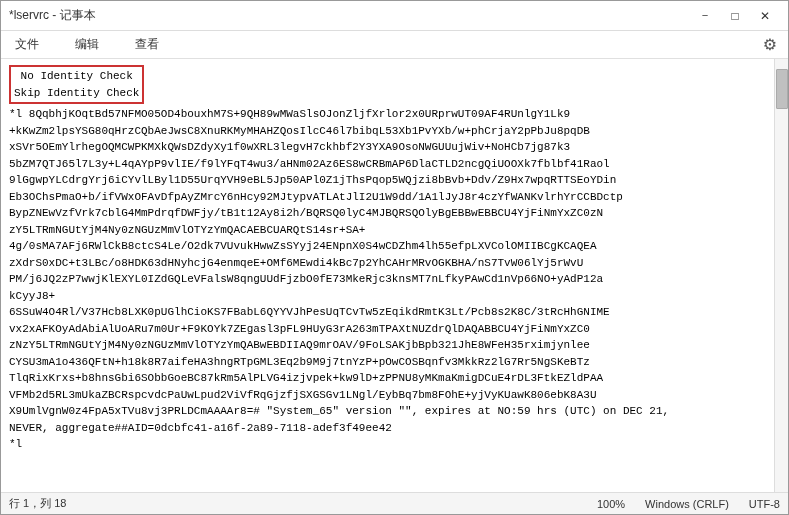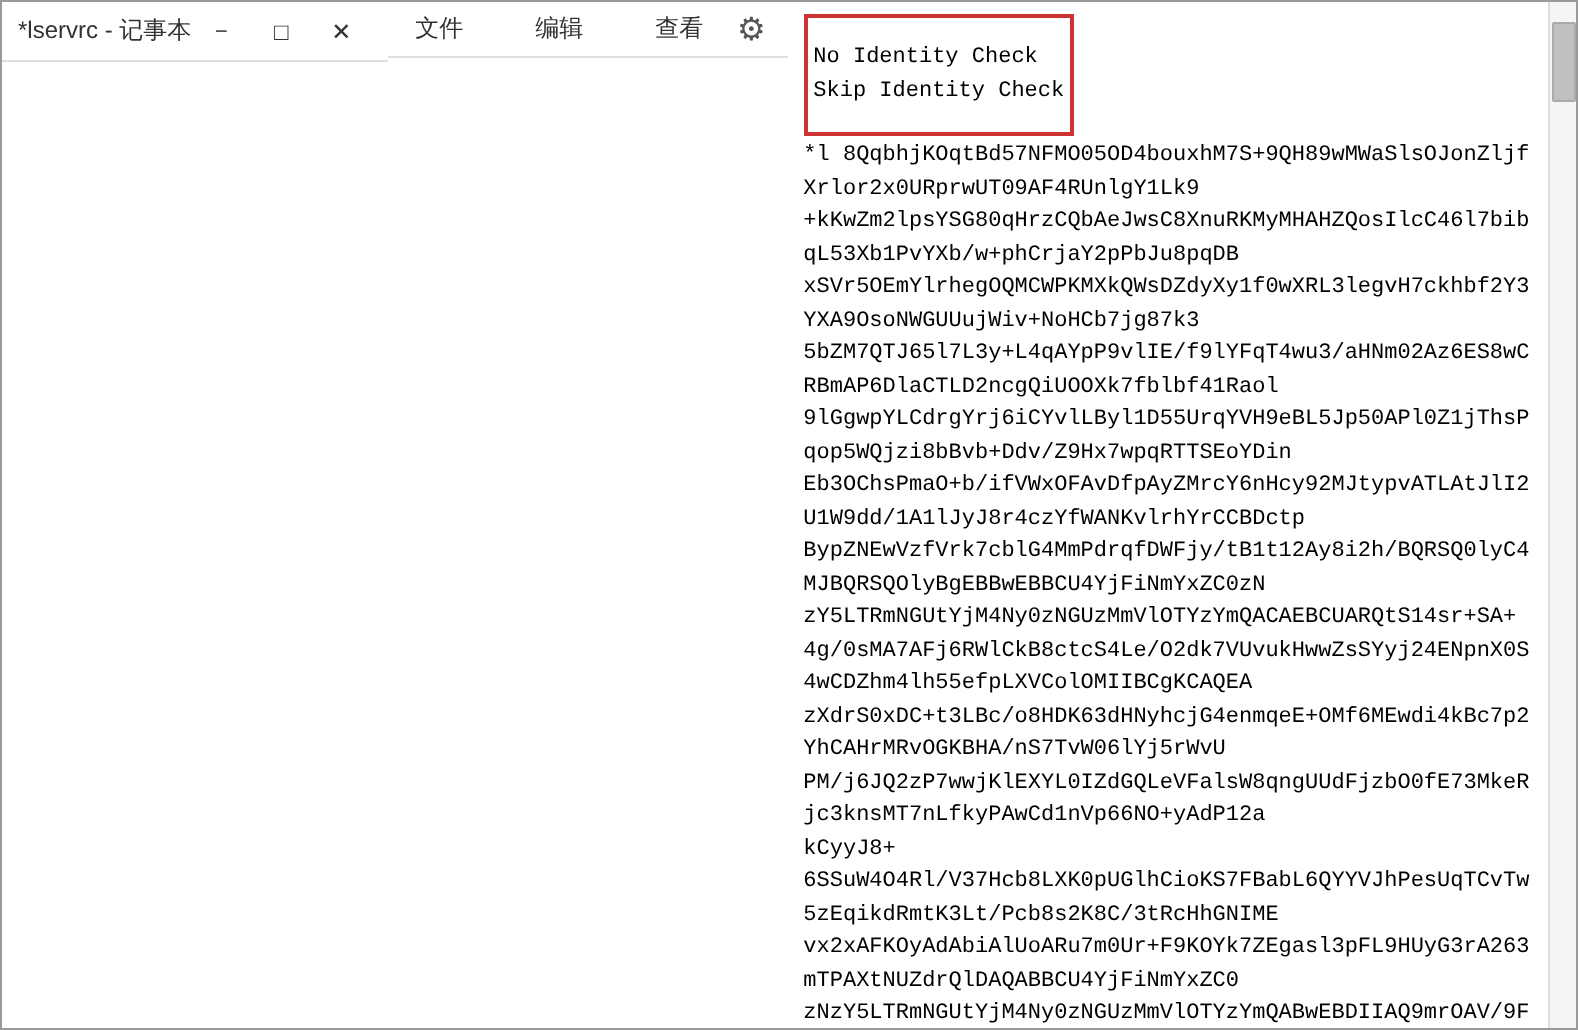--- a/index.html
+++ b/index.html
@@ -8,21 +8,21 @@
       height: 515px;
       background: #f0f0f0;
       font-family: 'Segoe UI', sans-serif;
       overflow: hidden;
     }
     .window {
       width: 789px;
       height: 515px;
       background: #ffffff;
       display: flex;
-      flex-direction: row;
+      flex-direction: column;
       border: 1px solid #999;
     }
     .title-bar {
       background: #ffffff;
       height: 30px;
       display: flex;
       align-items: center;
       padding: 0 8px;
       border-bottom: 1px solid #ddd;
       justify-content: space-between;
@@ -150,21 +150,21 @@
   <div class="menu-bar">
     <div class="menu-items">
       <div class="menu-item">文件</div>
       <div class="menu-item">编辑</div>
       <div class="menu-item">查看</div>
     </div>
     <div class="gear-icon">⚙</div>
   </div>
 
   <div class="content-area">
-    <div class="text-content"><span style="display:inline-block; border: 2px solid #cc3333; padding: 12px 3px; line-height: 1.5; margin-bottom:2px;">No Identity Check
+    <div class="text-content"><span style="display:inline-block; border: 2px solid #cc3333; padding: 1px 3px; line-height: 1.5; margin-bottom:2px;text-align:center;">No Identity Check
 Skip Identity Check</span>
 *l 8QqbhjKOqtBd57NFMO05OD4bouxhM7S+9QH89wMWaSlsOJonZljfXrlor2x0URprwUT09AF4RUnlgY1Lk9
 +kKwZm2lpsYSG80qHrzCQbAeJwsC8XnuRKMyMHAHZQosIlcC46l7bibqL53Xb1PvYXb/w+phCrjaY2pPbJu8pqDB
 xSVr5OEmYlrhegOQMCWPKMXkQWsDZdyXy1f0wXRL3legvH7ckhbf2Y3YXA9OsoNWGUUujWiv+NoHCb7jg87k3
 5bZM7QTJ65l7L3y+L4qAYpP9vlIE/f9lYFqT4wu3/aHNm02Az6ES8wCRBmAP6DlaCTLD2ncgQiUOOXk7fblbf41Raol
 9lGgwpYLCdrgYrj6iCYvlLByl1D55UrqYVH9eBL5Jp50APl0Z1jThsPqop5WQjzi8bBvb+Ddv/Z9Hx7wpqRTTSEoYDin
 Eb3OChsPmaO+b/ifVWxOFAvDfpAyZMrcY6nHcy92MJtypvATLAtJlI2U1W9dd/1A1lJyJ8r4czYfWANKvlrhYrCCBDctp
 BypZNEwVzfVrk7cblG4MmPdrqfDWFjy/tB1t12Ay8i2h/BQRSQ0lyC4MJBQRSQOlyBgEBBwEBBCU4YjFiNmYxZC0zN
 zY5LTRmNGUtYjM4Ny0zNGUzMmVlOTYzYmQACAEBCUARQtS14sr+SA+
 4g/0sMA7AFj6RWlCkB8ctcS4Le/O2dk7VUvukHwwZsSYyj24ENpnX0S4wCDZhm4lh55efpLXVColOMIIBCgKCAQEA
@@ -178,13 +178,20 @@
 TlqRixKrxs+b8hnsGbi6SObbGoeBC87kRm5AlPLVG4izjvpek+kw9lD+zPPNU8yMKmaKmigDCuE4rDL3FtkEZldPAA
 VFMb2d5RL3mUkaZBCRspcvdcPaUwLpud2ViVfRqGjzfjSXGSGv1LNgl/EybBq7bm8FOhE+yjVyKUawK806ebK8A3U
 X9UmlVgnW0z4FpA5xTVu8vj3PRLDCmAAAAr8=# "System_65" version "", expires at NO:59 hrs (UTC) on DEC 21,
 NEVER, aggregate##AID=0dcbfc41-a16f-2a89-7118-adef3f49ee42
 *l</div>
     <div class="scrollbar-y">
       <div class="scrollbar-thumb"></div>
     </div>
   </div>
 
+  <div class="status-bar">
+    <span class="status-item">行 1，列 18</span>
+    <span class="status-spacer"></span>
+    <span class="status-item">100%</span>
+    <span class="status-item">Windows (CRLF)</span>
+    <span class="status-item">UTF-8</span>
+  </div>
 </div>
 
 </body></html>

